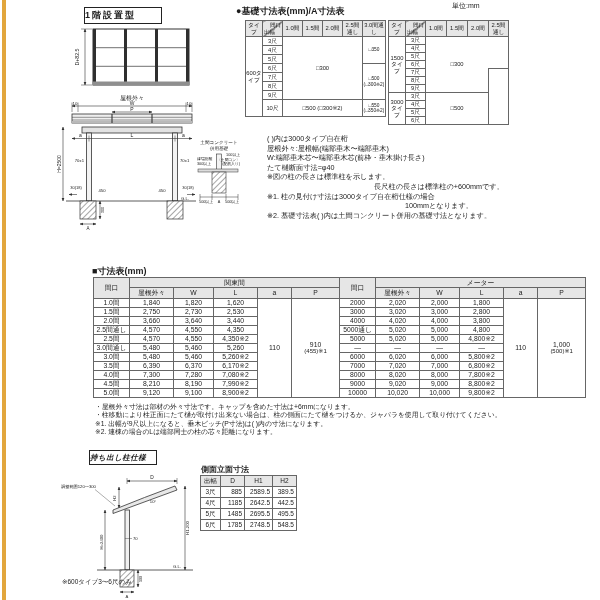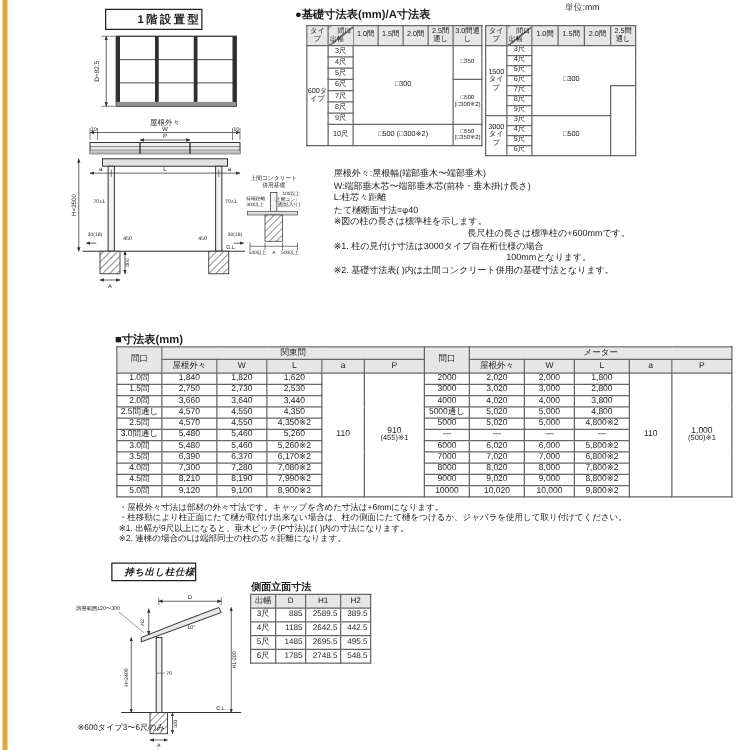--- a/index.html
+++ b/index.html
@@ -1,20 +1,20 @@
 <!DOCTYPE html>
 <html><head>
 <meta charset="utf-8">
 <style>
   html,body{margin:0;padding:0;background:#fff;}
   .page{position:relative;width:600px;height:600px;background:#fff;overflow:hidden;
         font-family:"Liberation Sans","DejaVu Sans",sans-serif;color:#1c1c1c;}
   .abs{position:absolute;}
   .accent{left:2px;top:0;width:4px;height:600px;background:#e2a63d;}
-  .badge{border:1.5px solid #222;text-align:right;font-weight:bold;background:#fff;letter-spacing:2px;}
+  .badge{border:1.5px solid #222;text-align:left;font-weight:bold;background:#fff;letter-spacing:2px;}
   .badge1{left:84px;top:7px;width:76px;height:15px;line-height:15px;font-size:9px;}
   .badge2{left:89px;top:450px;width:66px;height:13px;line-height:13px;font-size:7.5px;letter-spacing:0.5px;font-style:italic;}
   .sec-title{font-weight:bold;font-size:9px;}
   .unit{font-size:7px;}
   table{border-collapse:collapse;table-layout:fixed;background:#fff;}
   td{border:1px solid #666;text-align:center;padding:0;overflow:hidden;line-height:1.12;word-break:break-all;vertical-align:middle;}
   .ft{font-size:5.8px;}
   .ft tr{height:9px;}
   .ft tr.hrow{height:16px;}
   .ft tr.tall{height:17px;}
@@ -301,23 +301,23 @@
     <tr>
           <td>5尺</td>
         </tr>
     <tr>
           <td>6尺</td>
         </tr>
   </tbody>
     </table>
 
   <div class="abs notes" style="left:267px;top:134px">
+    <div>( )内は3000タイプ自在桁</div>
     <div>屋根外々:屋根幅(端部垂木〜端部垂木)</div>
     <div>W:端部垂木芯〜端部垂木芯(前枠・垂木掛け長さ)</div>
-    <div>L:柱芯々距離</div>
     <div>たて樋断面寸法=φ40</div>
     <div>※図の柱の長さは標準柱を示します。</div>
     <div class="ind">長尺柱の長さは標準柱の+600mmです。</div>
     <div>※1. 柱の見付け寸法は3000タイプ自在桁仕様の場合</div>
     <div class="ind">100mmとなります。</div>
     <div>※2. 基礎寸法表( )内は土間コンクリート併用の基礎寸法となります。</div>
   </div>
 
   <div class="abs sec-title" style="left:92px;top:265px">■寸法表(mm)</div>
 

